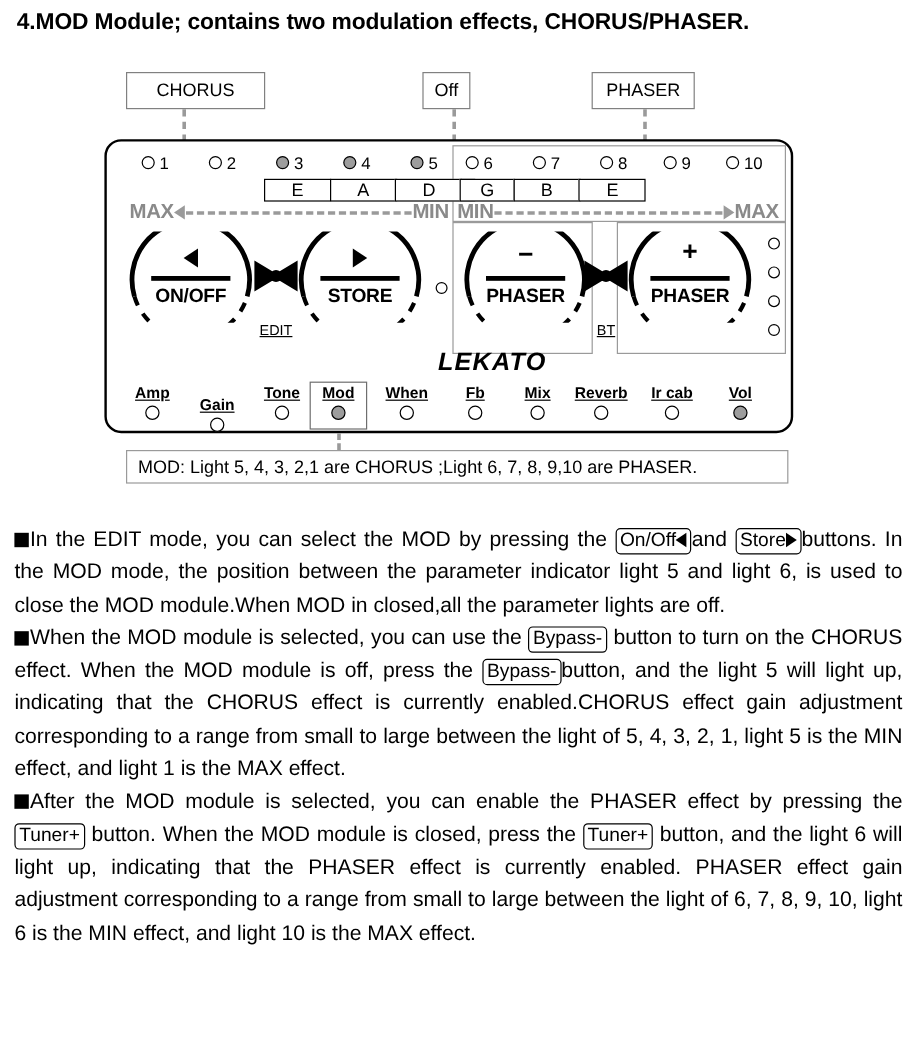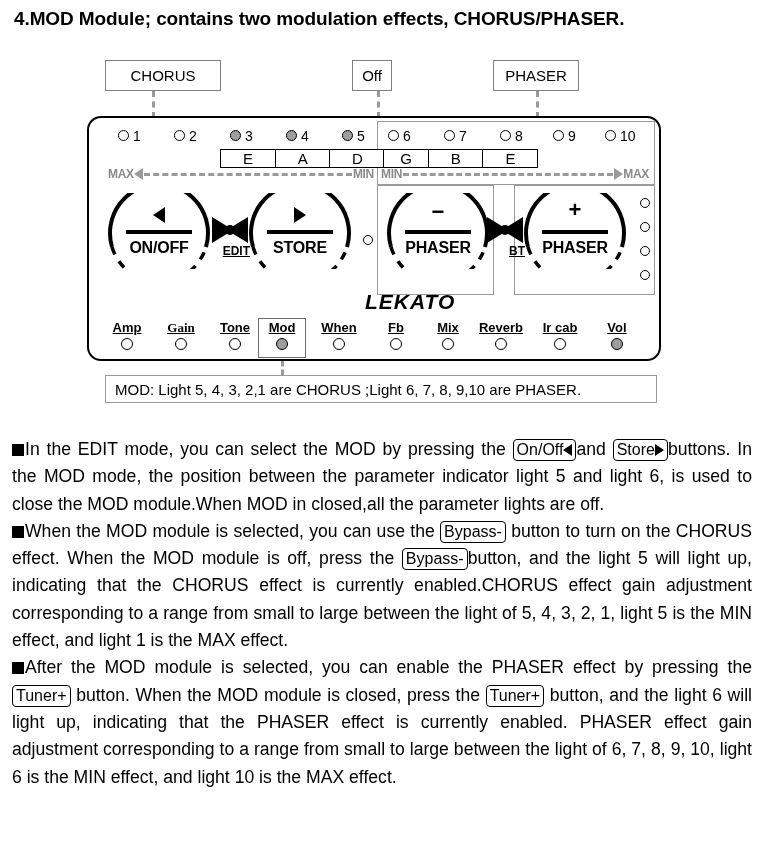--- a/index.html
+++ b/index.html
@@ -74,21 +74,21 @@
     font-size:15px;
     display:flex; align-items:center; justify-content:center;
     background:#fff;
     margin-right:-1.3px;
   }
 
   
   .scale {
     position:absolute;
     display:flex; align-items:center;
-    color:#8a8a8a; font-size:12px; font-weight:bold;
+    color:#8a8a8a; font-size:17px; font-weight:bold;
     letter-spacing:-0.3px;
   }
   .dashline {
     flex:1;
     border-top:3px dashed #9a9a9a;
     height:0;
     margin:0 1px;
   }
   .arrowL, .arrowR {
     width:0;height:0;
@@ -123,22 +123,22 @@
   }
   .tri-r {
     display:inline-block;width:0;height:0;
     border-top:8px solid transparent;border-bottom:8px solid transparent;
     border-left:12px solid #000;
   }
 
   
   .bowtie { position:absolute; width:40px; height:30px; }
   .bowtie-lab {
-    position:absolute; width:40px; text-align:right;
-    font-size:12px; font-weight:bold; text-decoration:underline;
+    position:absolute; width:40px; text-align:center;
+    font-size:12px; font-weight:normal; text-decoration:underline;margin-top:24px;
   }
 
   
   .circ {
     position:absolute; width:10px; height:10px;
     border-radius:50%; border:1.5px solid #000; background:#fff;
   }
 
   
   .brand {
@@ -348,21 +348,21 @@
   <div class="circ" style="left:551px;top:152px;"></div>
 
   <div class="brand" style="left:244px;top:172px;margin-left:32px;">LEKATO</div>
 
   <div class="param-hl" style="left:169px;top:200px;width:48px;height:40px;"></div>
 
   <div class="param" style="left:10px;top:203px;width:56px;">
     <div class="plab">Amp</div>
     <div class="pled"></div>
   </div>
-  <div class="param" style="left:64px;top:203px;width:56px;font-family:Liberation Serif, serif;">
+  <div class="param" style="left:64px;top:213px;width:56px;">
     <div class="plab">Gain</div>
     <div class="pled"></div>
   </div>
   <div class="param" style="left:118px;top:203px;width:56px;">
     <div class="plab">Tone</div>
     <div class="pled"></div>
   </div>
   <div class="param" style="left:165px;top:203px;width:56px;">
     <div class="plab">Mod</div>
     <div class="pled on"></div>

